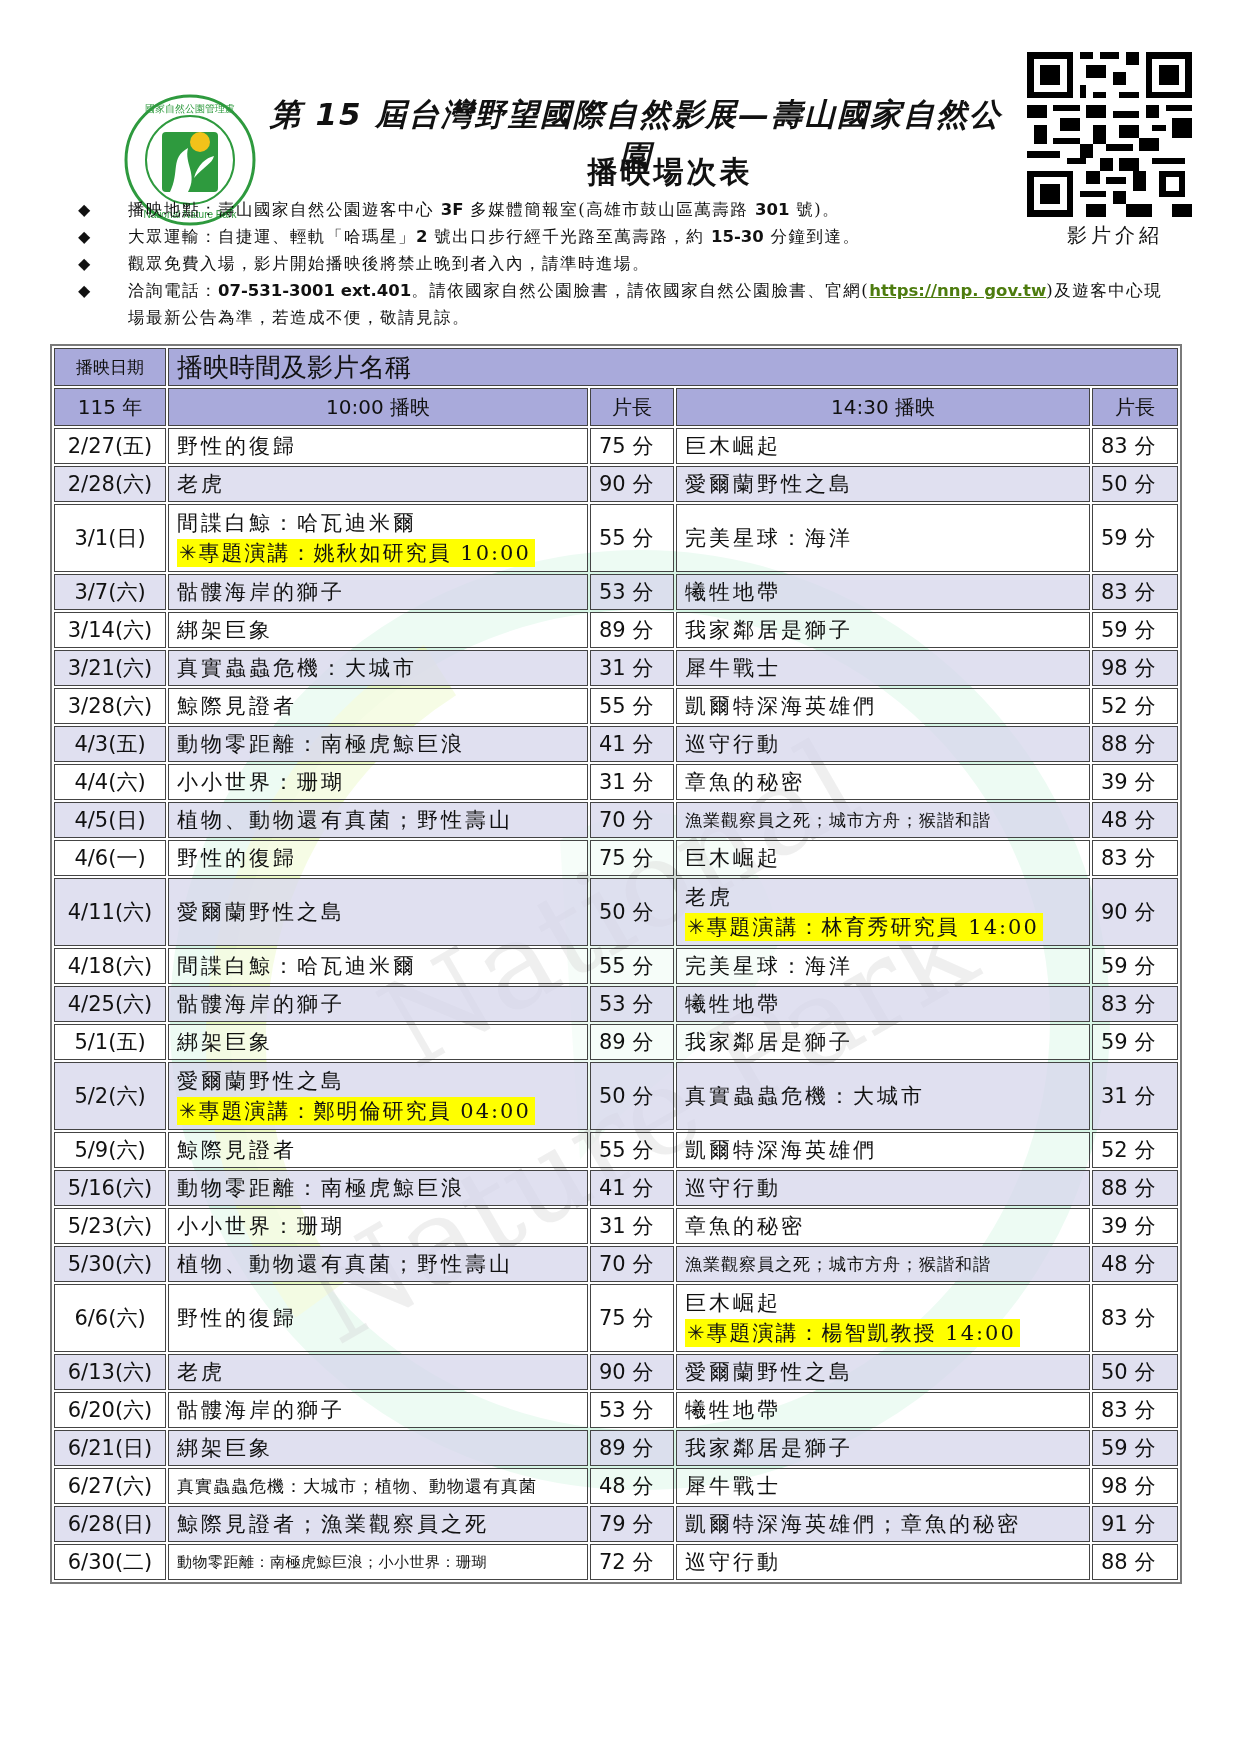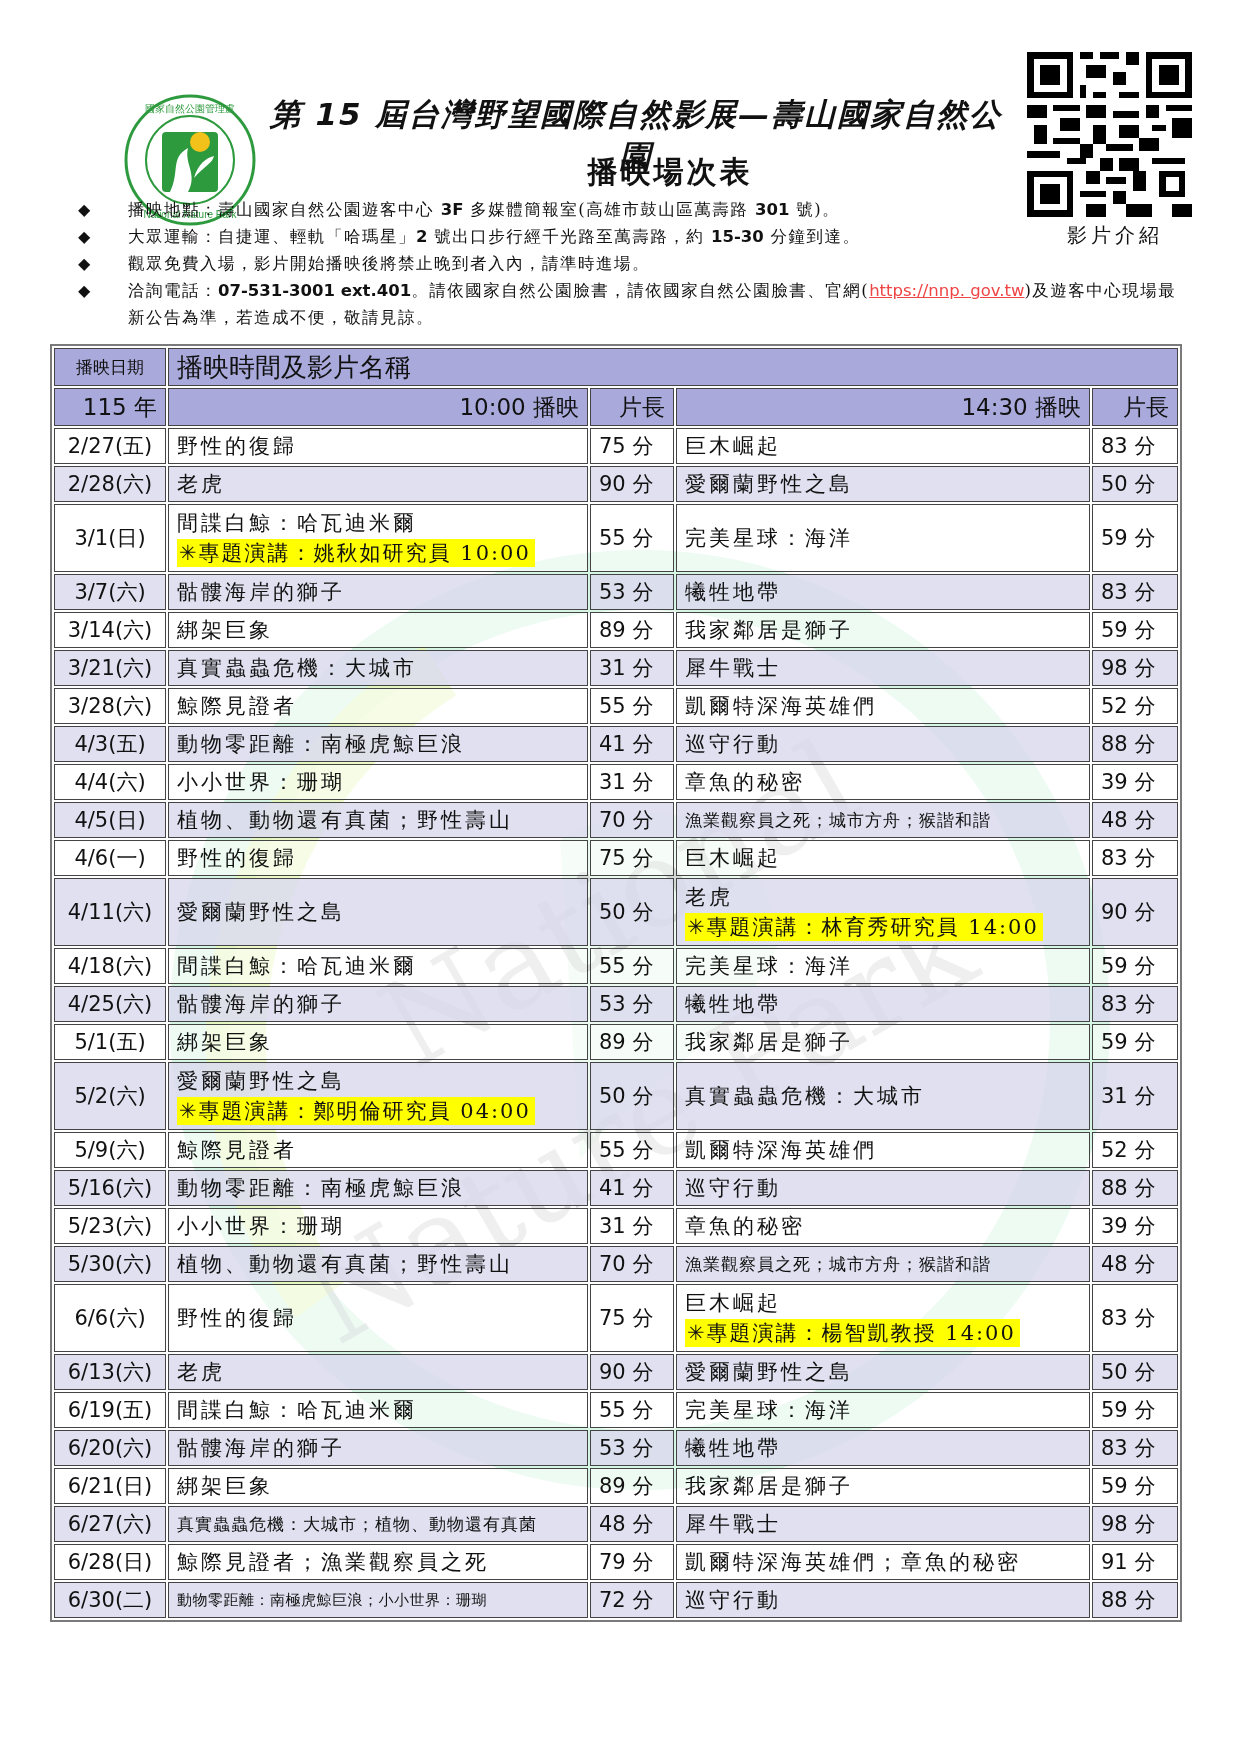--- a/index.html
+++ b/index.html
@@ -19,33 +19,33 @@
            font-family: "DejaVu Sans", "Liberation Sans", sans-serif; }
 
   .qr { position: absolute; left: 1027px; top: 52px; width: 165px; height: 165px; z-index: 2; }
   .qr-caption { position: absolute; left: 1040px; top: 222px; width: 150px; text-align: center;
            font-size: 20px; letter-spacing: 4px; z-index: 2; }
 
   .notes { position: absolute; left: 78px; top: 196px; width: 1100px; z-index: 2; font-size: 16.5px; }
   .note { position: relative; padding-left: 50px; line-height: 27px; letter-spacing: 1.5px; }
   .note .bullet { position: absolute; left: 0; top: 0; font-size: 16px; }
   .note b { font-family: "DejaVu Sans", "Liberation Sans", sans-serif; font-weight: bold; letter-spacing: 0; }
-  .note a { color: #ef4444; font-weight: normal; text-decoration: underline;
+  .note a { color: #4d7c0f; font-weight: bold; text-decoration: underline;
             font-family: "DejaVu Sans", "Liberation Sans", sans-serif; letter-spacing: 0; }
 
   table.schedule { position: absolute; left: 50px; top: 344px; width: 1108px; z-index: 1;
            border-collapse: separate; border-spacing: 2px; border: 2px solid #7a7a7a;
            background: transparent; table-layout: fixed; }
   table.schedule td, table.schedule th { border: 1px solid #444; padding: 0 8px; font-weight: normal; }
   .hdr1 th, .hdr2 th { background: #a9aadb; }
   .hdr1 th { height: 36px; }
   .hdr1 .date-label { font-size: 17px; text-align: center; }
   .hdr1 .span-label { font-size: 26px; font-weight: normal; text-align: left;
                       font-family: "DejaVu Sans", "Liberation Sans", sans-serif; }
-  .hdr2 th { height: 36px; font-size: 23px; font-weight: bold; text-align: right;
+  .hdr2 th { height: 36px; font-size: 20px; font-weight: bold; text-align: center;
              font-family: "DejaVu Sans", "Liberation Sans", sans-serif; }
 
   tr.row td { height: 34px; font-size: 21px; vertical-align: middle; }
   tr.row.tall td { height: 66px; }
   tr.row:nth-child(odd) td { background: rgba(255,255,255,0.55); }
   tr.row:nth-child(even) td { background: rgba(220,220,238,0.88); }
   td.date { text-align: center; font-family: "DejaVu Sans", "Liberation Sans", sans-serif; font-size: 20px; white-space: nowrap; padding: 0 2px; }
   td.mins { text-align: left; white-space: nowrap; font-family: "DejaVu Sans", "Liberation Sans", sans-serif; font-size: 21px; }
   td.film { letter-spacing: 3px; white-space: nowrap; overflow: hidden; }
   td.film.small { font-size: 17px; letter-spacing: 1px; }
@@ -402,31 +402,20 @@
         <td class="film">
           <span class="film-name">老虎</span>
         </td>
         <td class="mins">90 分</td>
         <td class="film">
           <span class="film-name">愛爾蘭野性之島</span>
         </td>
         <td class="mins">50 分</td>
       </tr>
       <tr class="row">
-        <td class="date">6/19(五)</td>
-        <td class="film">
-          <span class="film-name">間諜白鯨：哈瓦迪米爾</span>
-        </td>
-        <td class="mins">55 分</td>
-        <td class="film">
-          <span class="film-name">完美星球：海洋</span>
-        </td>
-        <td class="mins">59 分</td>
-      </tr>
-      <tr class="row">
         <td class="date">6/20(六)</td>
         <td class="film">
           <span class="film-name">骷髏海岸的獅子</span>
         </td>
         <td class="mins">53 分</td>
         <td class="film">
           <span class="film-name">犧牲地帶</span>
         </td>
         <td class="mins">83 分</td>
       </tr>

